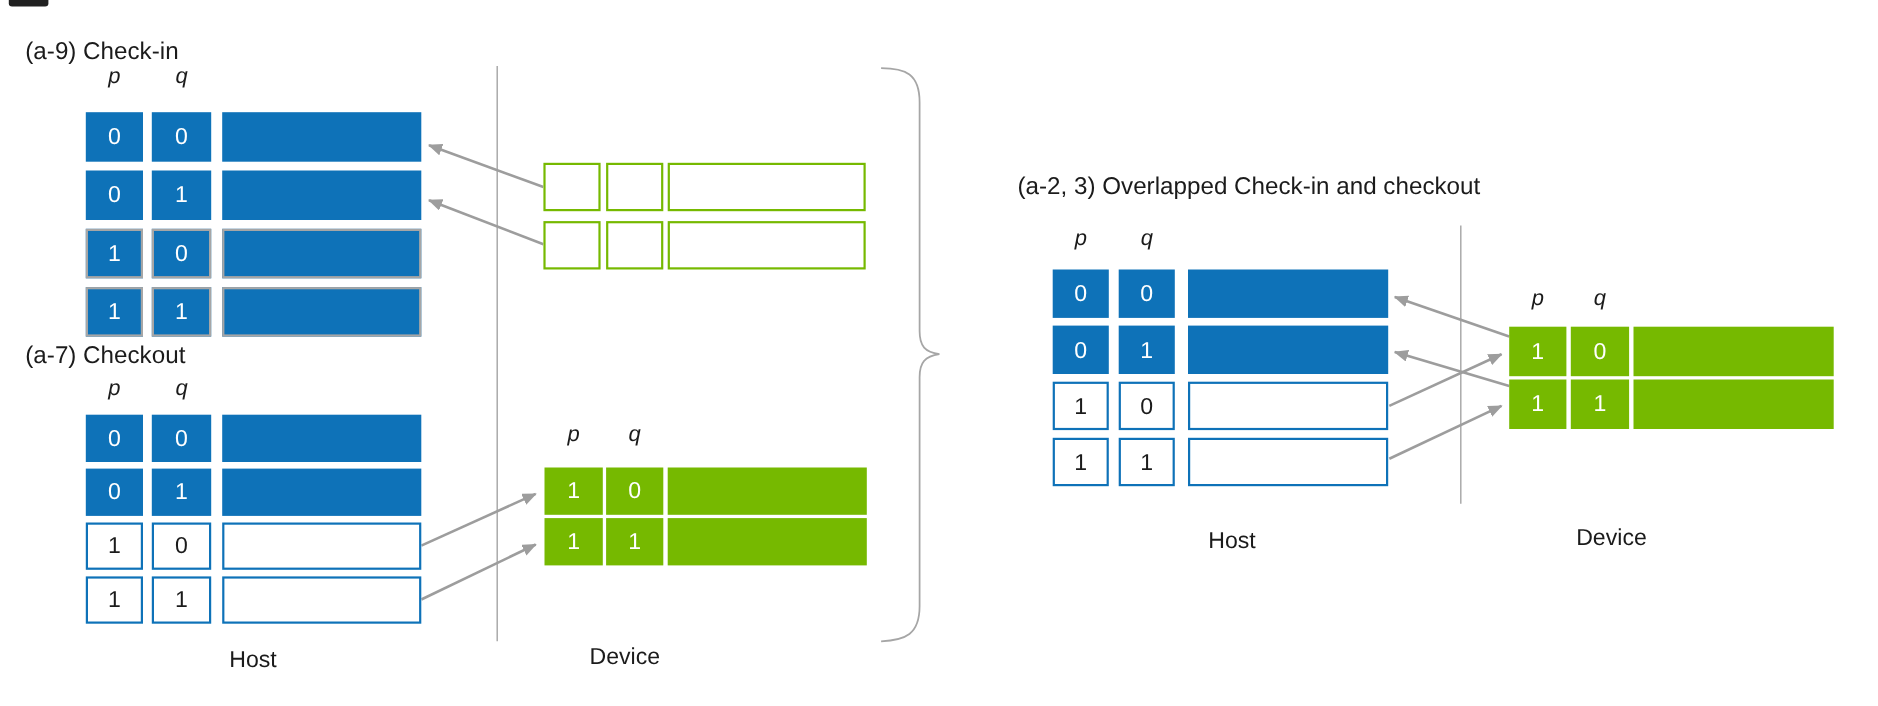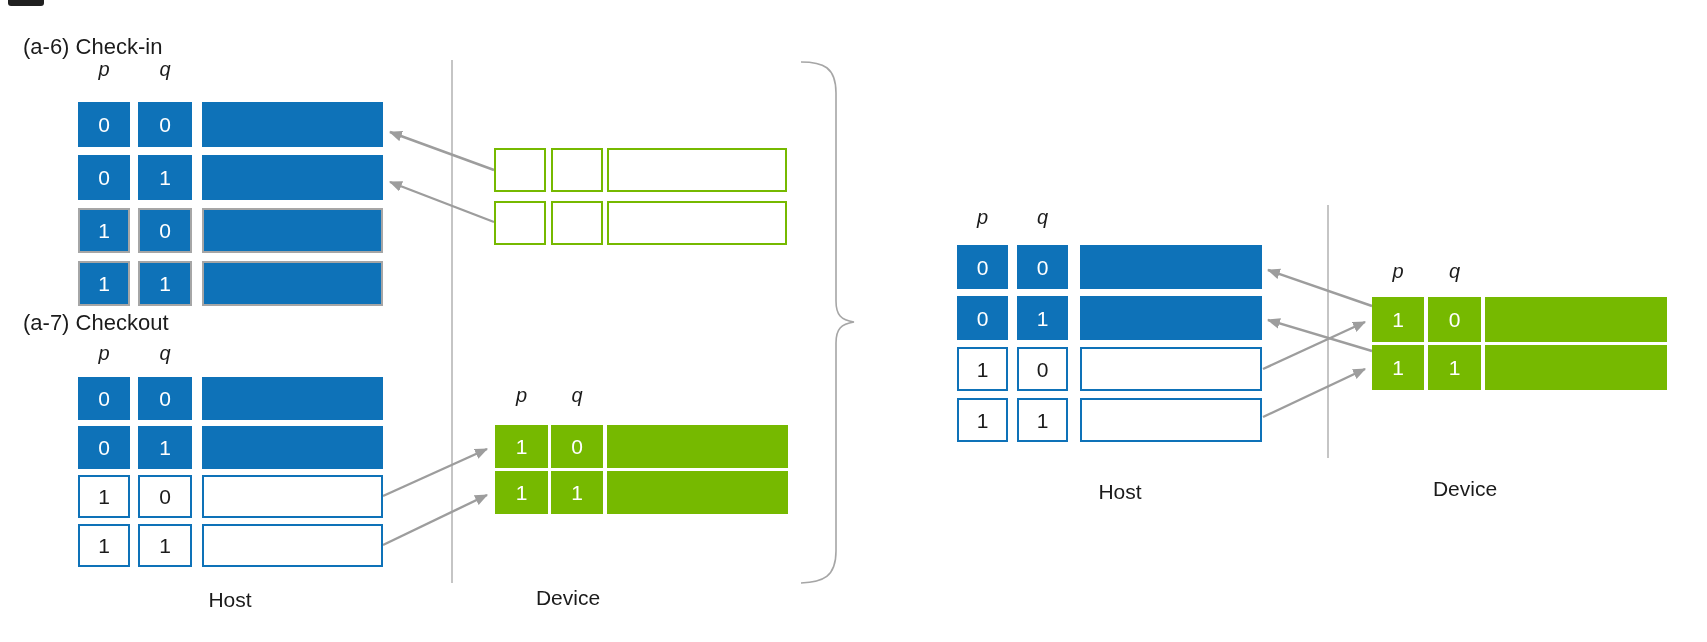--- a/index.html
+++ b/index.html
@@ -50,21 +50,21 @@
     <line class="arrow" x1="383" y1="545" x2="487" y2="495" marker-end="url(#ah)"></line>
 
     <line class="arrow" x1="1372" y1="306" x2="1268" y2="270" marker-end="url(#ah)"></line>
     <line class="arrow" x1="1372" y1="351" x2="1268" y2="320" marker-end="url(#ah)"></line>
     <line class="arrow" x1="1263" y1="369" x2="1365" y2="322" marker-end="url(#ah)"></line>
     <line class="arrow" x1="1263" y1="417" x2="1365" y2="369" marker-end="url(#ah)"></line>
   </svg>
 
   <div class="artifact"></div>
 
-  <div class="title" style="left:23px;top:34px">(a-6) Check-in</div>
+  <div class="title" style="left:23px;top:34px">(a-9) Check-in</div>
   <div class="title" style="left:23px;top:310px">(a-7) Checkout</div>
 
   <div class="hdr" style="left:78px;top:58px">
     <span style="width:52px">p</span>
     <span style="width:54px;margin-left:8px">q</span>
   </div>
   <div class="tbl" id="tbl-checkin" style="left: 78px; top: 102px;">
       <div class="row" style="margin-bottom: 8px;">
         <div class="cell v-blue" style="width: 52px; height: 45px;">0</div>
         <div class="cell v-blue" style="width: 54px; height: 45px; margin-left: 8px;">0</div>
@@ -140,20 +140,21 @@
       <div class="row" style="margin-bottom: 3px;">
         <div class="cell v-green" style="width: 53px; height: 43px;">1</div>
         <div class="cell v-green" style="width: 52px; height: 43px; margin-left: 3px;">1</div>
         <div class="cell v-green" style="width: 181px; height: 43px; margin-left: 4px;"></div>
       </div>
     </div>
 
   <div class="label" style="left:180px;top:588px">Host</div>
   <div class="label" style="left:518px;top:586px">Device</div>
 
+  <div class="title" style="left:925px;top:156px">(a-2, 3) Overlapped Check-in and checkout</div>
 
   <div class="hdr" style="left:957px;top:206px">
     <span style="width:51px">p</span>
     <span style="width:51px;margin-left:9px">q</span>
   </div>
   <div class="tbl" id="tbl-rhost" style="left: 957px; top: 245px;">
       <div class="row" style="margin-bottom: 7px;">
         <div class="cell v-blue" style="width: 51px; height: 44px;">0</div>
         <div class="cell v-blue" style="width: 51px; height: 44px; margin-left: 9px;">0</div>
         <div class="cell v-blue" style="width: 182px; height: 44px; margin-left: 12px;"></div>

